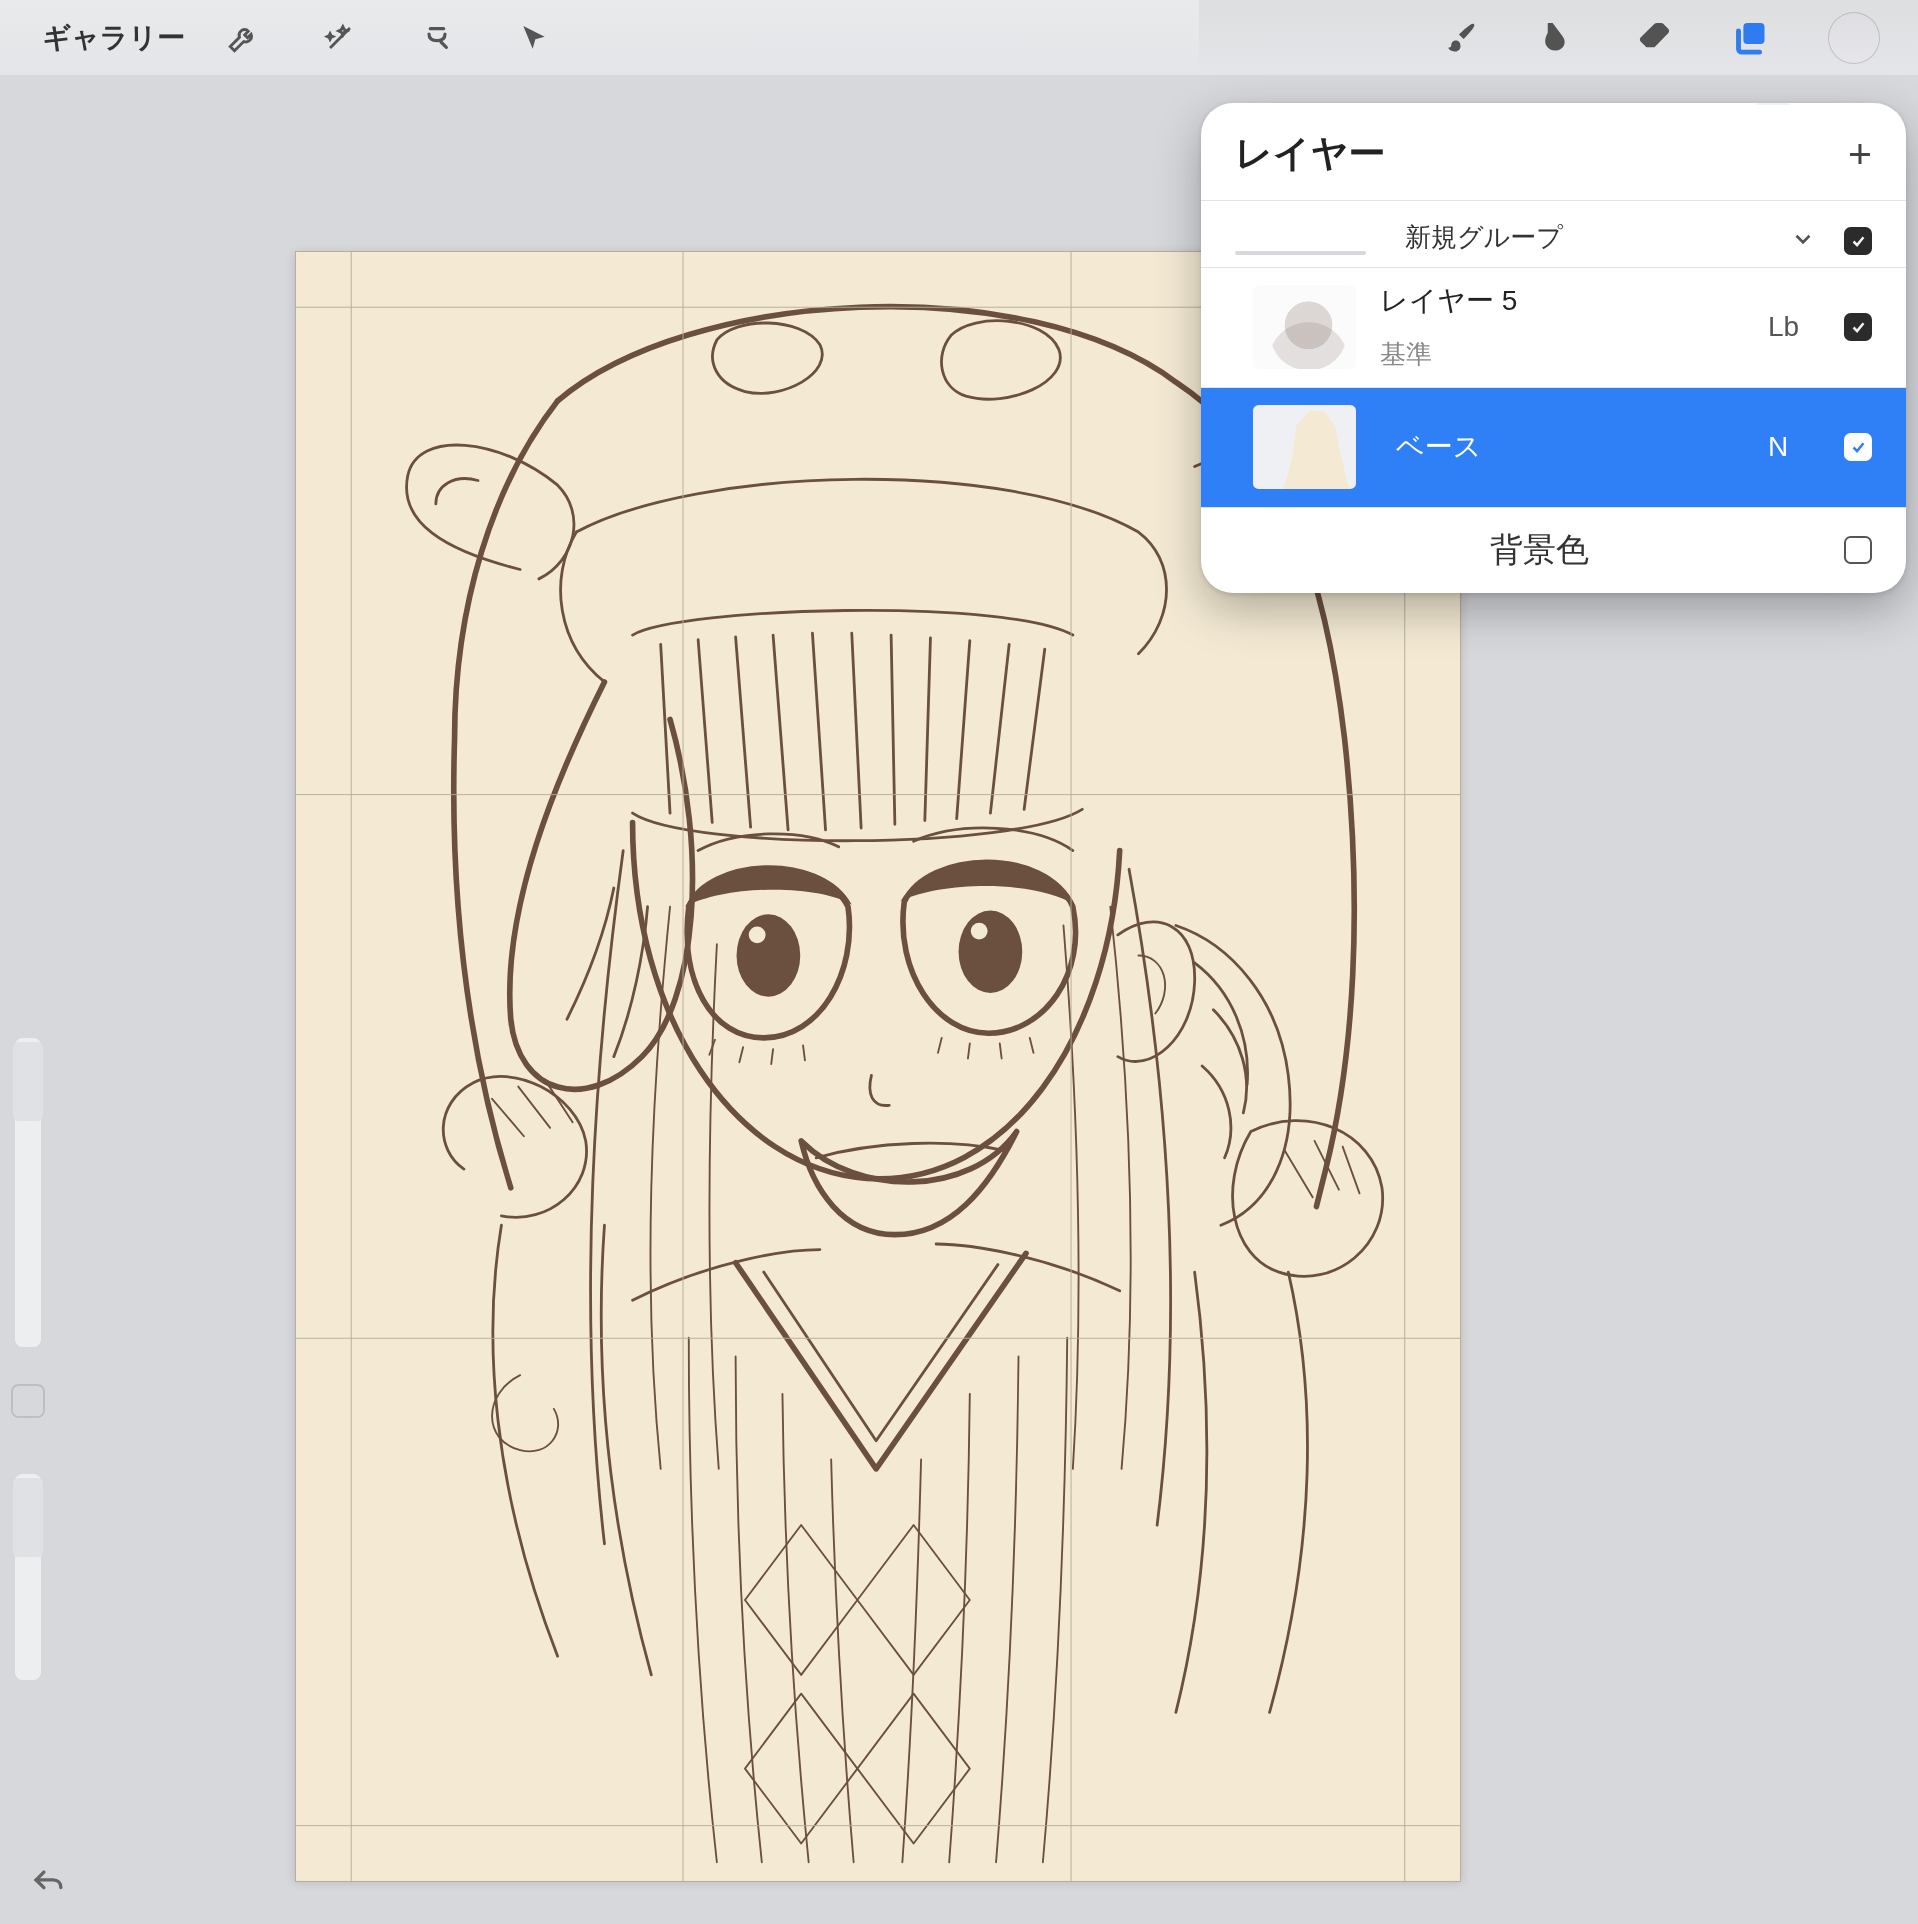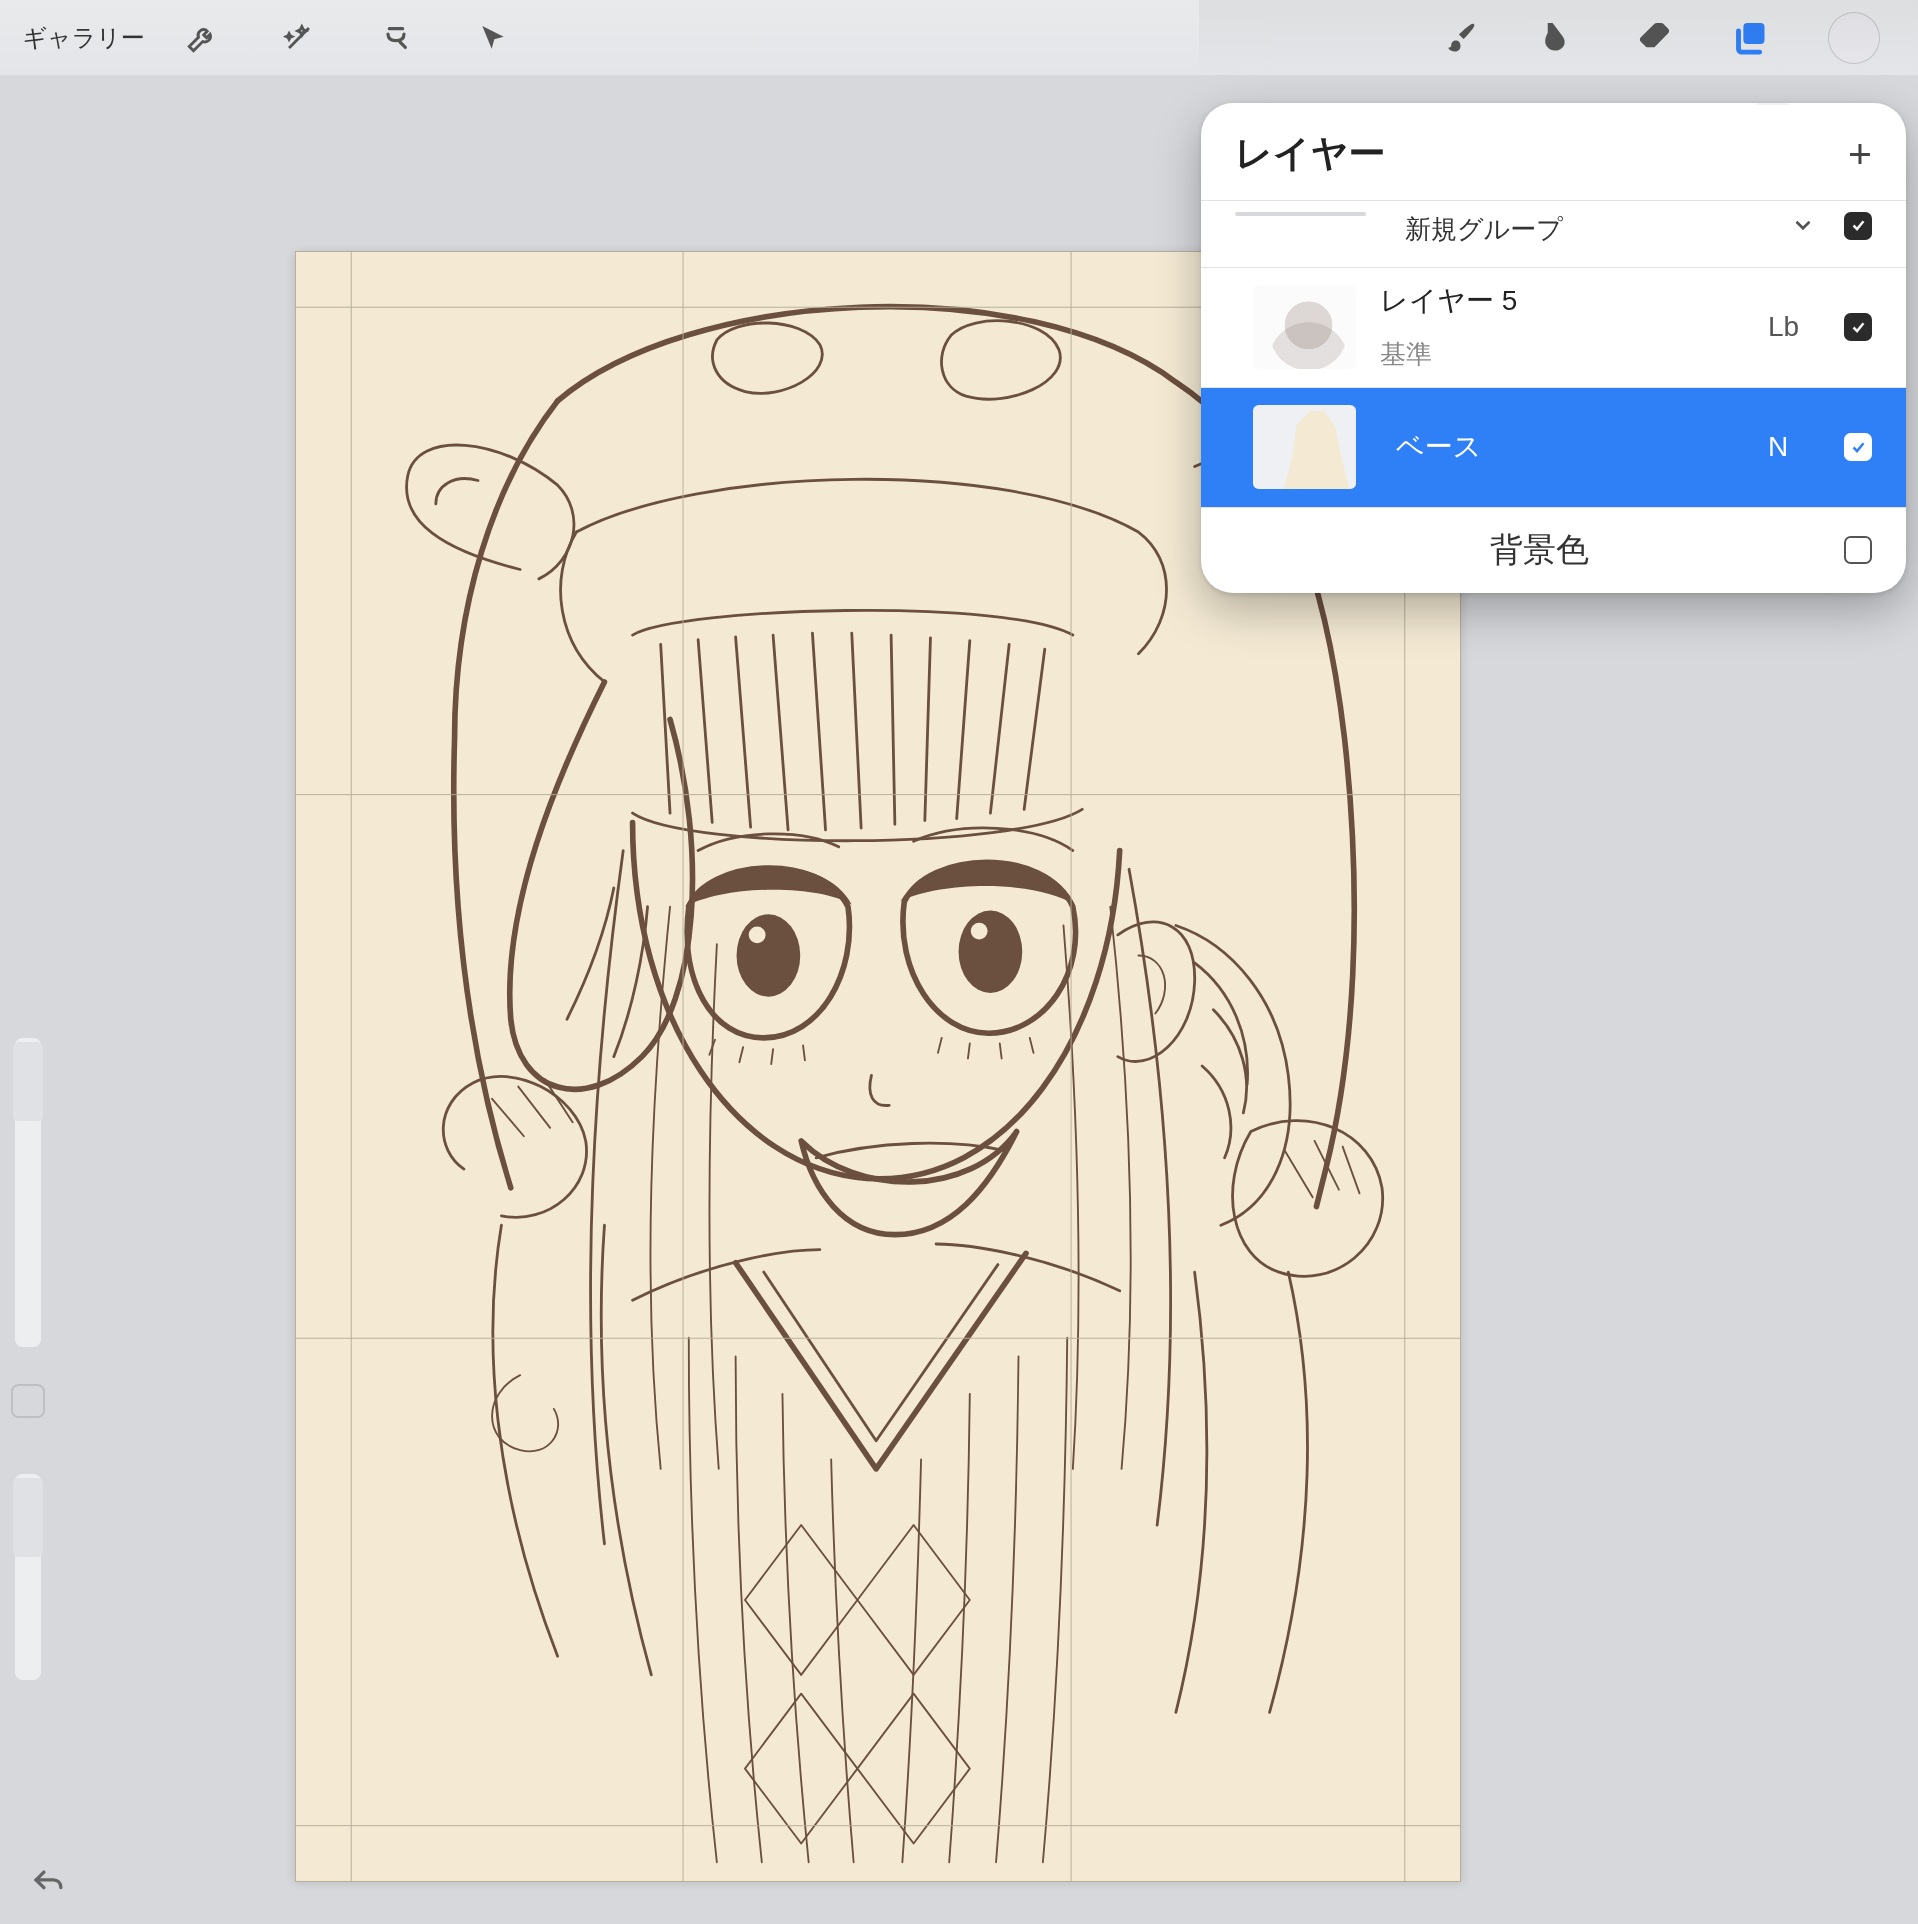--- a/index.html
+++ b/index.html
@@ -5,21 +5,21 @@
   * { box-sizing: border-box; margin: 0; padding: 0; }
   html, body { width: 1919px; height: 1924px; overflow: hidden; font-family: -apple-system, "Hiragino Sans", "Helvetica Neue", sans-serif; }
   body { background: #d6d8dc; position: relative; }
 
   
   .toolbar {
     position: absolute; left:0; top:0; right:0; height:75px;
     background: linear-gradient(to bottom,#e9eaec,#e4e5e8);
     display:flex; align-items:center; padding:0 22.5px;
   }
-  .gallery-label { font-size:24px; font-weight:400; color:#333; margin-right:37px; }
+  .gallery-label { font-size:28px; font-weight:700; color:#333; margin-right:37px;margin-left:20px; }
   .tb-icons-left { display:flex; align-items:center; gap:56px; }
   .tb-icon { width:41px; height:41px; display:flex; align-items:center; justify-content:center; color:#555; cursor:pointer; }
   .tb-spacer { flex:1; }
   .tb-icons-right { display:flex; align-items:center; gap:56px; padding-right:17px; }
   .tb-icon.active svg { color:#2f7ff6; }
   .color-well {
     width:52px; height:52px; border-radius:50%; background:#e8e8ec;
     border:1.9px solid rgba(0,0,0,0.15); cursor:pointer;
   }
 
@@ -84,21 +84,21 @@
     border-bottom:17px solid #f2f3f5;
   }
   .pop-header {
     display:flex; align-items:center; justify-content:space-between;
     padding:26px 34px 20.6px 34px;
   }
   .pop-title { font-size:37px; font-weight:600; color:#222; }
   .add-btn { font-size:41px; font-weight:300; color:#444; cursor:pointer; line-height:1; }
 
   .group-row {
-    display:flex; align-items:flex-start; padding:11.2px 34px 11.2px 34px; height:67px;
+    display:flex; align-items:flex-end; padding:11.2px 34px 11.2px 34px; height:67px;
     border-top:0.9px solid #e2e3e6;
   }
   .group-line { width:131px; height:4.7px; background:#d6d8db; border-radius:2.8px; margin-right:39px; }
   .group-name { flex:1; font-size:26px; color:#333; }
   .chevron { margin-right:28px; color:#555; }
   .checkbox {
     width:28px; height:28px; border-radius:6.6px; background:#2b2b2b;
     display:flex; align-items:center; justify-content:center; cursor:pointer;
   }
   .checkbox.unchecked { background:transparent; border:2.8px solid #555; }

